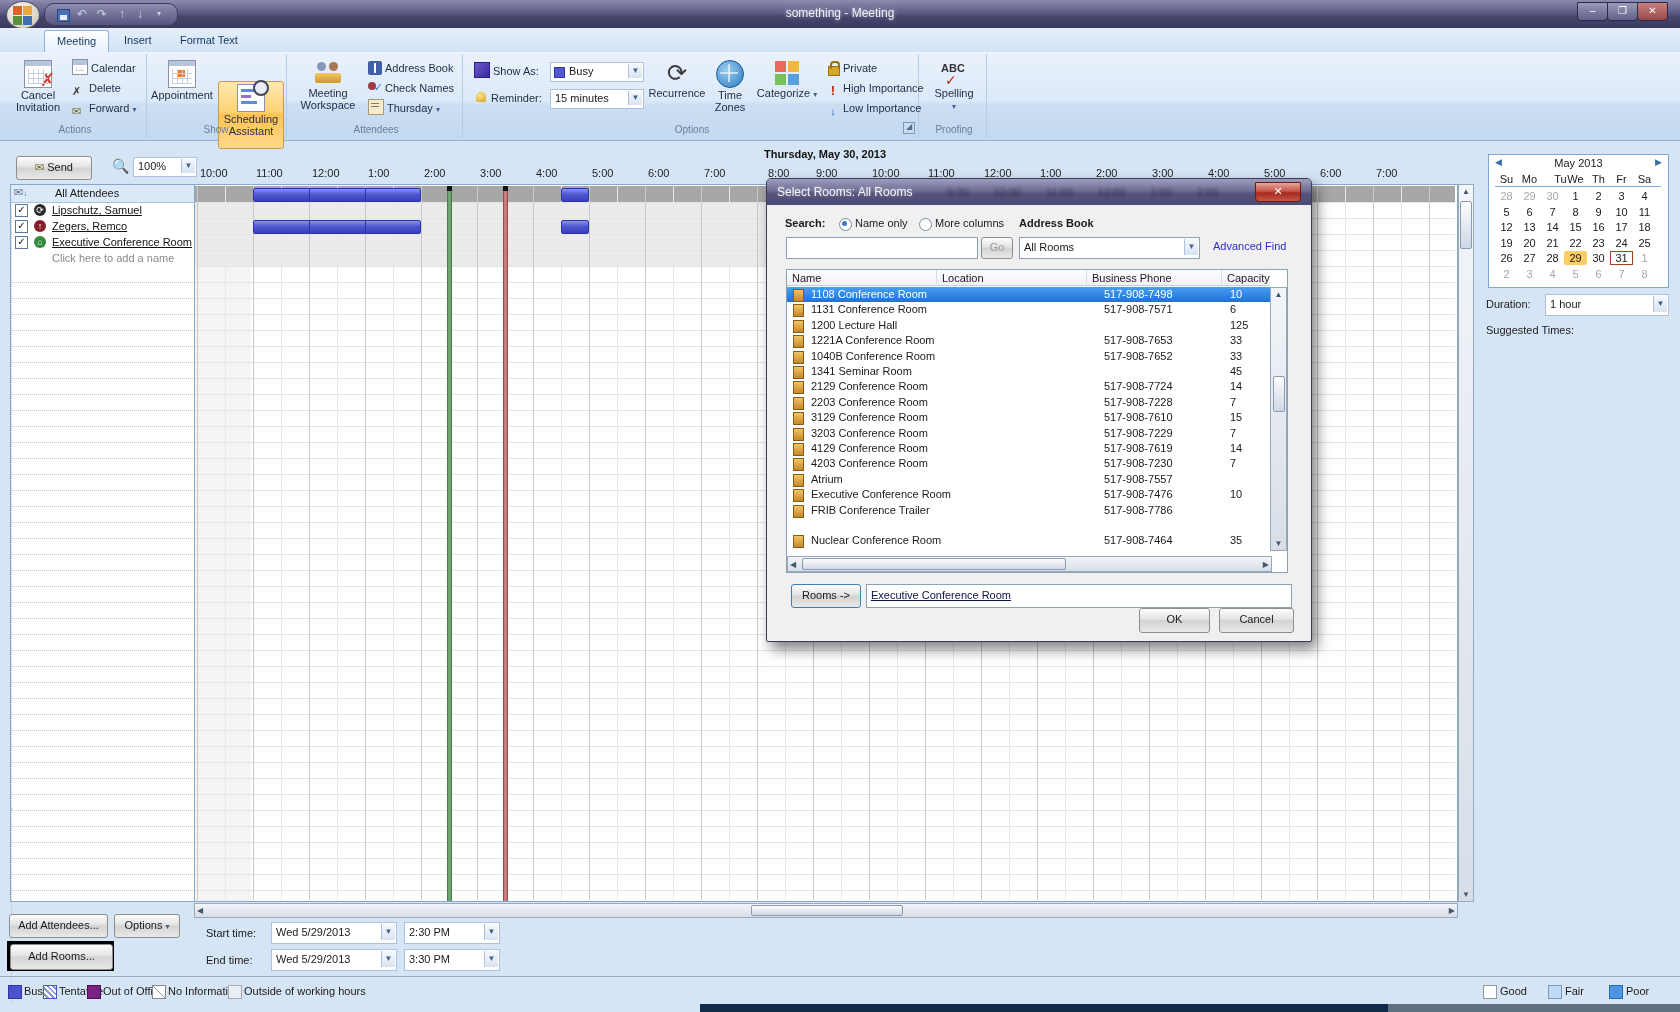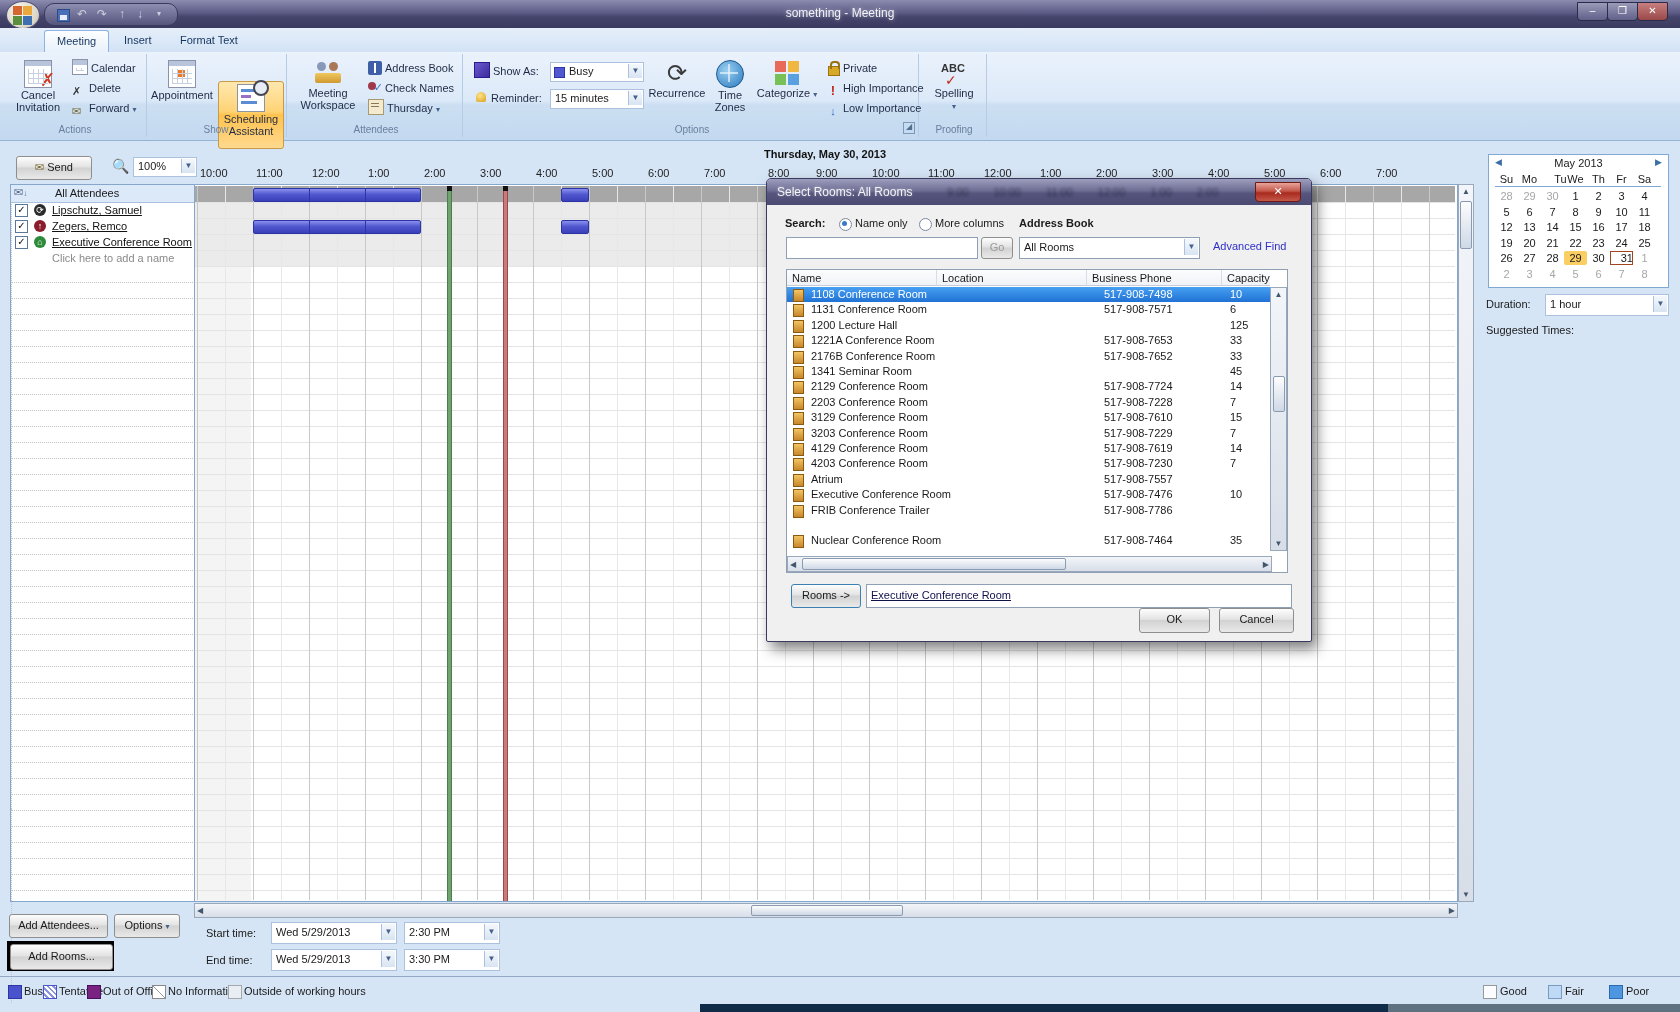--- a/index.html
+++ b/index.html
@@ -523,21 +523,21 @@
         <div class="cal-cell" style="left: 52px; top: 80.5px;">21</div>
         <div class="cal-cell" style="left: 75px; top: 80.5px;">22</div>
         <div class="cal-cell" style="left: 98px; top: 80.5px;">23</div>
         <div class="cal-cell" style="left: 121px; top: 80.5px;">24</div>
         <div class="cal-cell" style="left: 144px; top: 80.5px;">25</div>
         <div class="cal-cell" style="left: 6px; top: 96px;">26</div>
         <div class="cal-cell" style="left: 29px; top: 96px;">27</div>
         <div class="cal-cell" style="left: 52px; top: 96px;">28</div>
         <div class="cal-cell sel" style="left: 75px; top: 96px;">29</div>
         <div class="cal-cell" style="left: 98px; top: 96px;">30</div>
-        <div class="cal-cell today" style="left: 121px; top: 96px; text-align: right;">31</div>
+        <div class="cal-cell today" style="left: 121px; top: 96px;">31</div>
         <div class="cal-cell muted" style="left: 144px; top: 96px;">1</div>
         <div class="cal-cell muted" style="left: 6px; top: 111.5px;">2</div>
         <div class="cal-cell muted" style="left: 29px; top: 111.5px;">3</div>
         <div class="cal-cell muted" style="left: 52px; top: 111.5px;">4</div>
         <div class="cal-cell muted" style="left: 75px; top: 111.5px;">5</div>
         <div class="cal-cell muted" style="left: 98px; top: 111.5px;">6</div>
         <div class="cal-cell muted" style="left: 121px; top: 111.5px;">7</div>
         <div class="cal-cell muted" style="left: 144px; top: 111.5px;">8</div>
       </div>
   <div class="cal-dh" style="left: 6px;">Su</div>
@@ -639,21 +639,21 @@
             <div class="rr-cap">125</div>
           </div>
           <div class="room-row" style="top: 46.2px;">
             <div class="room-ico"></div>
             <div class="rr-name">1221A Conference Room</div>
             <div class="rr-phone">517-908-7653</div>
             <div class="rr-cap">33</div>
           </div>
           <div class="room-row" style="top: 61.6px;">
             <div class="room-ico"></div>
-            <div class="rr-name">2176B Conference Room</div>
+            <div class="rr-name">1040B Conference Room</div>
             <div class="rr-phone">517-908-7652</div>
             <div class="rr-cap">33</div>
           </div>
           <div class="room-row" style="top: 77px;">
             <div class="room-ico"></div>
             <div class="rr-name">1341 Seminar Room</div>
             <div class="rr-phone"></div>
             <div class="rr-cap">45</div>
           </div>
           <div class="room-row" style="top: 92.4px;">

